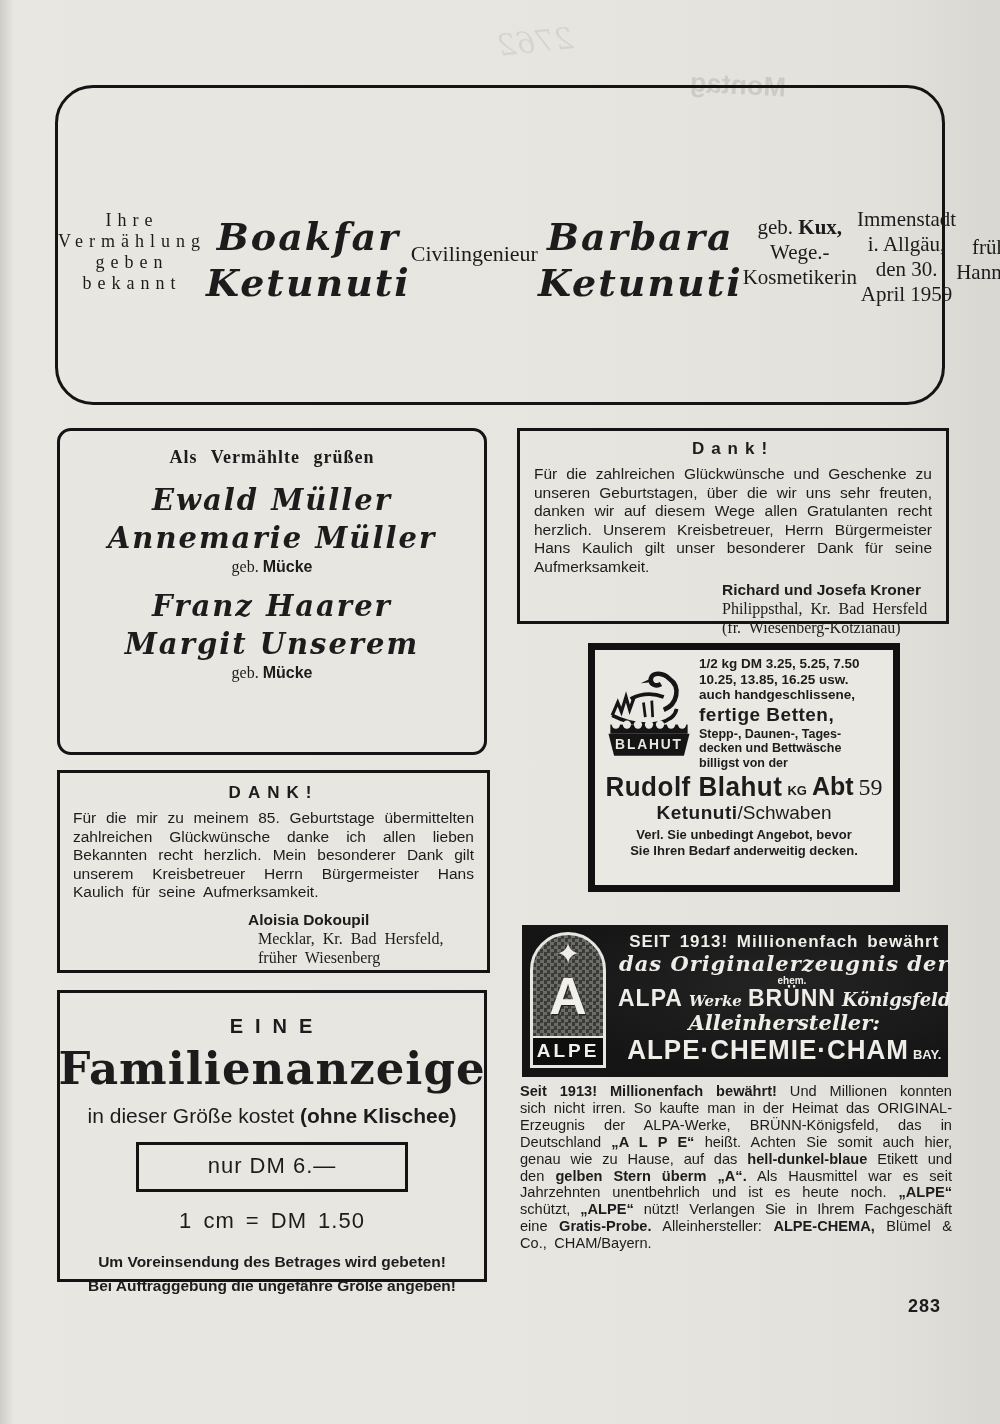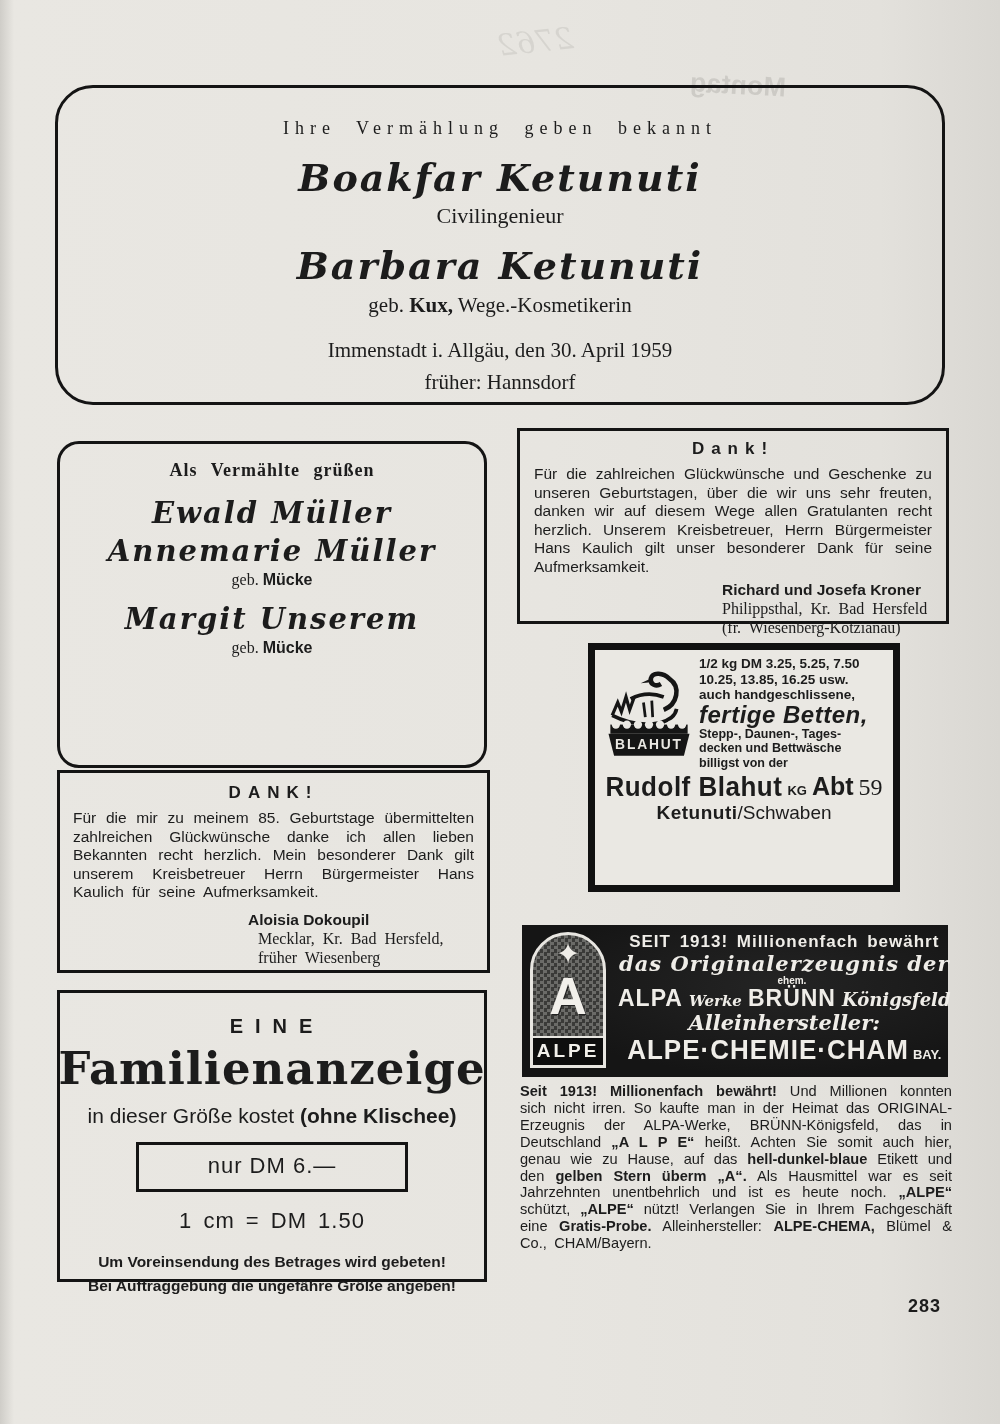--- a/index.html
+++ b/index.html
@@ -12,36 +12,36 @@
   .abs { position: absolute; }
 
   
   .artifact { opacity: 0.10; color: #4a4a44; transform: scaleX(-1) rotate(6deg); font-style: italic; }
   .artifact2 { opacity: 0.16; color: #55534e; transform: scaleX(-1) rotate(-3deg); font-weight: bold; }
 
   
   .wedding-box {
     left: 55px; top: 85px; width: 890px; height: 320px;
     border: 3px solid #141414; border-radius: 38px;
-    display: flex; flex-direction: column; align-items: center; text-align: center;
+    display: flex; flex-direction: row; align-items: center; text-align: center;
     padding-top: 30px; font-family: "Liberation Serif", serif;
   }
   .w-headline { font-size: 18px; letter-spacing: 6px; word-spacing: 10px; margin-bottom: 16px; }
   .script-name { font-family: "DejaVu Serif", serif; font-style: italic; font-weight: bold; }
-  .w-name { font-size: 38px; letter-spacing: 2px; line-height: 46px; text-align: right; }
+  .w-name { font-size: 38px; letter-spacing: 2px; line-height: 46px; }
   .w-sub { font-size: 22px; margin: 2px 0 14px; }
   .w-geb { font-size: 21px; margin: 4px 0 20px; }
   .w-place { font-size: 21px; margin-bottom: 7px; }
   .w-former { font-size: 21px; }
   .bold { font-weight: bold; text-align: right; }
 
   
   .greet-box {
-    left: 57px; top: 441px; width: 430px; height: 327px;
-    border: 3px solid #141414; border-radius: 22px;
+    left: 57px; top: 428px; width: 430px; height: 327px;
+    border: 3px solid #141414; border-radius: 14px;
     display: flex; flex-direction: column; align-items: center; text-align: center;
     padding-top: 16px; font-family: "Liberation Serif", serif;
   }
   .g-headline { font-size: 18px; font-weight: bold; letter-spacing: 1px; word-spacing: 8px; margin-bottom: 12px; }
   .g-name { font-size: 29px; letter-spacing: 2px; line-height: 36px; margin-top: 2px; }
   .g-geb { font-size: 16px; margin: 2px 0 10px; }
   .g-geb .gname { font-family: "Liberation Sans", sans-serif; font-weight: bold; }
   .g-addr { font-size: 19px; line-height: 23px; word-spacing: 7px; margin-top: 10px; }
 
   
@@ -62,21 +62,21 @@
     left: 588px; top: 643px; width: 312px; height: 249px;
     border: 7px solid #111; background: #eae8e3; padding: 4px 6px 0; text-align: center;
   }
   .bett-head { display: flex; align-items: baseline; justify-content: center; gap: 6px; }
   .bett-brand { font-size: 24px; font-weight: bold; letter-spacing: 2px; transform: scaleY(1.05); }
   .bett-note { font-size: 12.5px; font-weight: bold; }
   .bett-row { display: flex; margin-top: 2px; }
   .bett-logo { width: 96px; flex: 0 0 96px; }
   .bett-col { flex: 1; text-align: left; padding-left: 2px; }
   .bl1 { font-size: 13.5px; font-weight: bold; line-height: 15.5px; }
-  .bl4 { font-size: 24px; font-weight: bold; line-height: 24px; letter-spacing: 0.5px; font-style: italic; }
+  .bl4 { font-size: 19px; font-weight: bold; line-height: 24px; letter-spacing: 0.5px; }
   .bl5 { font-size: 12.5px; font-weight: bold; line-height: 14.5px; }
   .bett-company { display: flex; align-items: baseline; justify-content: center; gap: 5px; margin-top: 1px; }
   .bc-name { font-size: 26px; font-weight: bold; letter-spacing: 0.5px; transform: scaleY(1.08); }
   .bc-kg { font-size: 13px; font-weight: bold; }
   .bc-abt { font-size: 25px; font-weight: bold; }
   .bc-dept { font-size: 24px; font-family: "Liberation Serif", serif; }
   .bett-city { font-size: 19px; line-height: 22px; }
   .bett-city .c1 { font-weight: bold; letter-spacing: 0.5px; }
   .bett-foot { font-size: 13px; font-weight: bold; line-height: 15.5px; margin-top: 3px; }
 
@@ -153,20 +153,21 @@
     <div class="w-geb"><span>geb. </span><span class="bold">Kux,</span><span> Wege.-Kosmetikerin</span></div>
     <div class="w-place">Immenstadt i. Allgäu, den 30. April 1959</div>
     <div class="w-former">früher: Hannsdorf</div>
   </div>
 
   <div class="abs greet-box">
     <div class="g-headline">Als Vermählte grüßen</div>
     <div class="g-name script-name">Ewald Müller</div>
     <div class="g-name script-name">Annemarie Müller</div>
     <div class="g-geb"><span>geb. </span><span class="gname">Mücke</span></div>
+    <div class="g-name script-name">Franz Haarer</div>
     <div class="g-name script-name">Margit Unserem</div>
     <div class="g-geb"><span>geb. </span><span class="gname">Mücke</span></div>
   </div>
 
   <div class="abs thanks-box thanks-right">
     <div class="t-title">Dank!</div>
     <div class="t-body">Für die zahlreichen Glückwünsche und Geschenke zu unseren Geburtstagen, über die wir uns sehr freuten, danken wir auf diesem Wege allen Gratulanten recht herzlich. Unserem Kreisbetreuer, Herrn Bürgermeister Hans Kaulich gilt unser besonderer Dank für seine Aufmerksamkeit.</div>
     <div class="t-sig sig-right">
       <div class="t-sig-name">Richard und Josefa Kroner</div>
       <div class="t-sig-line">Philippsthal, Kr. Bad Hersfeld</div>
@@ -206,20 +207,24 @@
         <div class="bl5">billigst von der</div>
       </div>
     </div>
     <div class="bett-company">
       <span class="bc-name">Rudolf Blahut</span>
       <span class="bc-kg">KG</span>
       <span class="bc-abt">Abt</span>
       <span class="bc-dept">59</span>
     </div>
     <div class="bett-city"><span class="c1">Ketunuti</span><span>/Schwaben</span></div>
+    <div class="bett-foot">
+      <div>Verl. Sie unbedingt Angebot, bevor</div>
+      <div>Sie Ihren Bedarf anderweitig decken.</div>
+    </div>
   </div>
 
   <div class="abs thanks-box thanks-left">
     <div class="t-title">DANK!</div>
     <div class="t-body">Für die mir zu meinem 85. Geburtstage übermittelten zahlreichen Glückwünsche danke ich allen lieben Bekannten recht herzlich. Mein besonderer Dank gilt unserem Kreisbetreuer Herrn Bürgermeister Hans Kaulich für seine Aufmerksamkeit.</div>
     <div class="t-sig sig-left">
       <div class="t-sig-name">Aloisia Dokoupil</div>
       <div class="t-sig-line">Mecklar, Kr. Bad Hersfeld,</div>
       <div class="t-sig-line">früher Wiesenberg</div>
     </div>

